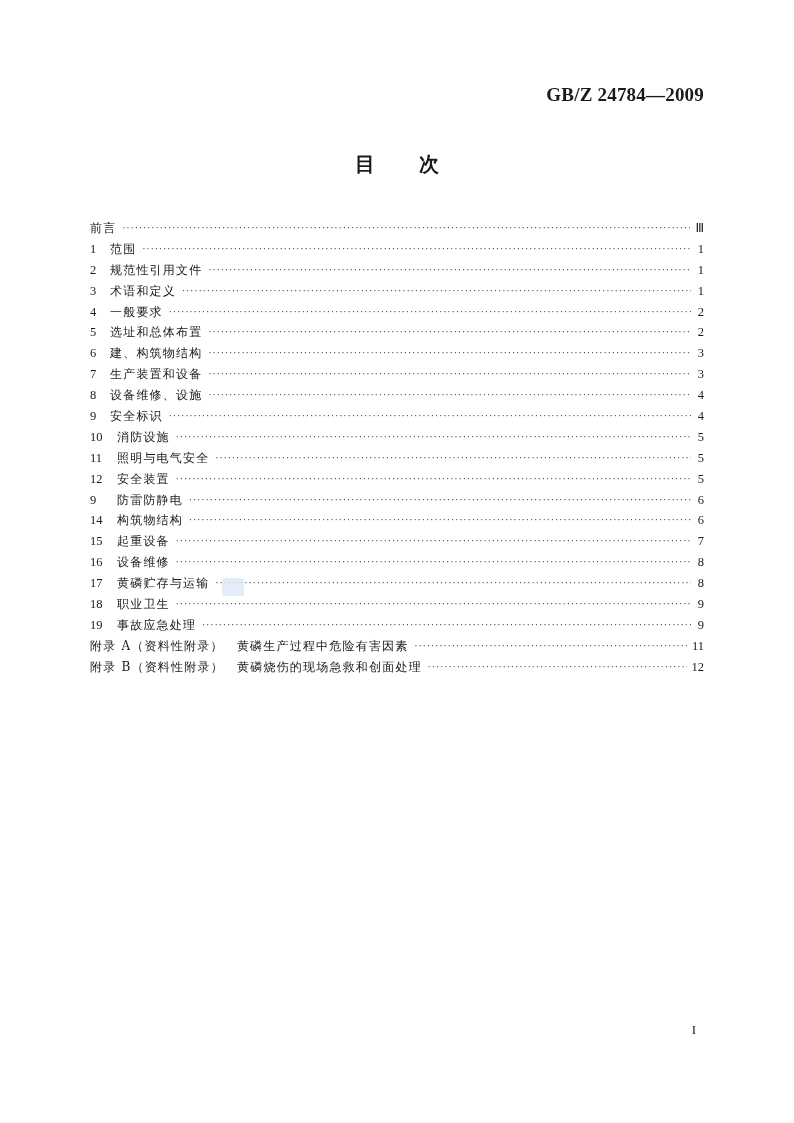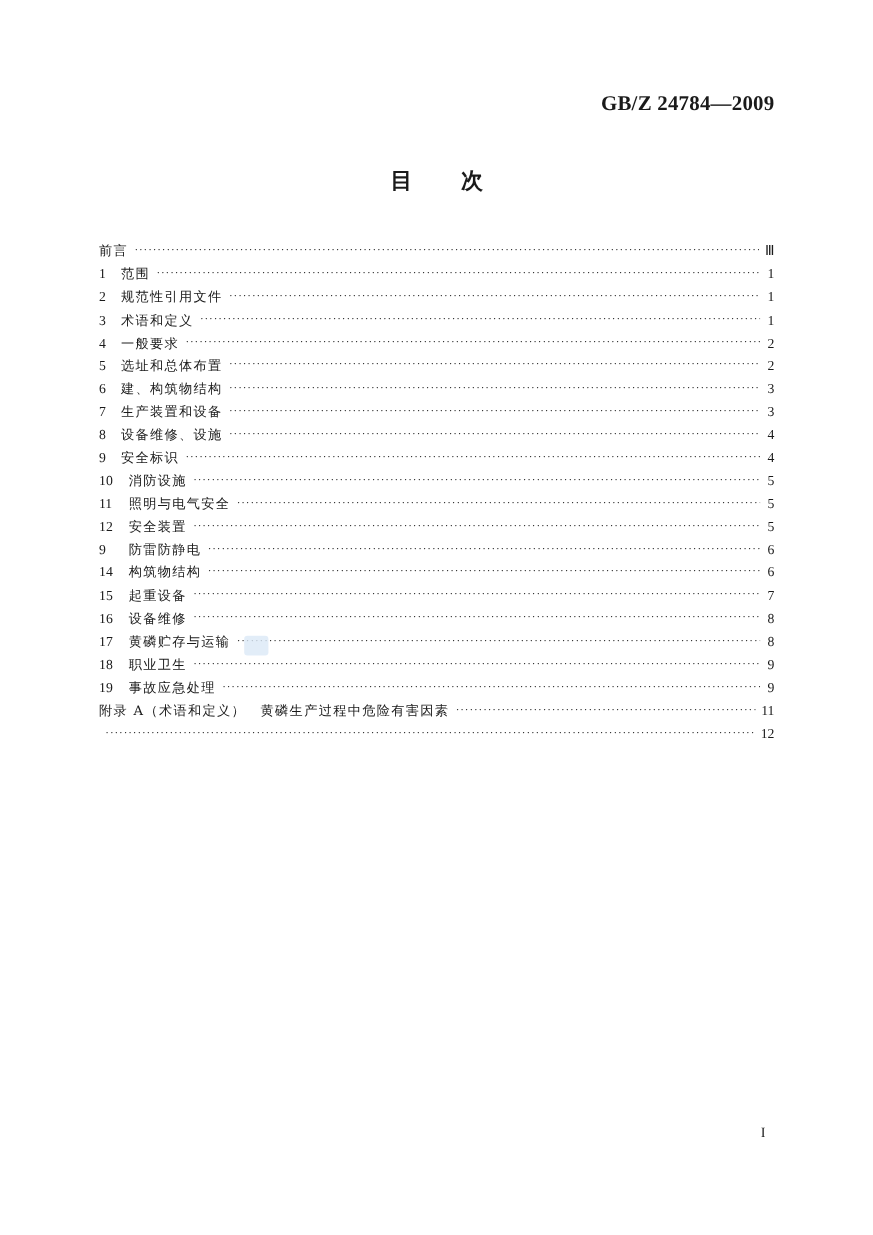--- a/index.html
+++ b/index.html
@@ -177,25 +177,26 @@
       <span class="toc-dots"></span>
       <span class="toc-page">9</span>
     </div>
     <div class="toc-row">
       <span class="toc-num num2">19</span>
       <span class="toc-label">事故应急处理</span>
       <span class="toc-dots"></span>
       <span class="toc-page">9</span>
     </div>
     <div class="toc-row">
-      <span class="toc-label">附录 A（术语和定义）　黄磷生产过程中危险有害因素</span>
+      <span class="toc-label">附录 A（资料性附录）　黄磷生产过程中危险有害因素</span>
       <span class="toc-dots"></span>
       <span class="toc-page">11</span>
     </div>
     <div class="toc-row">
+      <span class="toc-label">附录 B（资料性附录）　黄磷烧伤的现场急救和创面处理</span>
       <span class="toc-dots"></span>
       <span class="toc-page">12</span>
     </div>
   </div>
 
 <div class="watermark"></div>
 
 <div class="page-number">I</div>
 
 </body></html>

